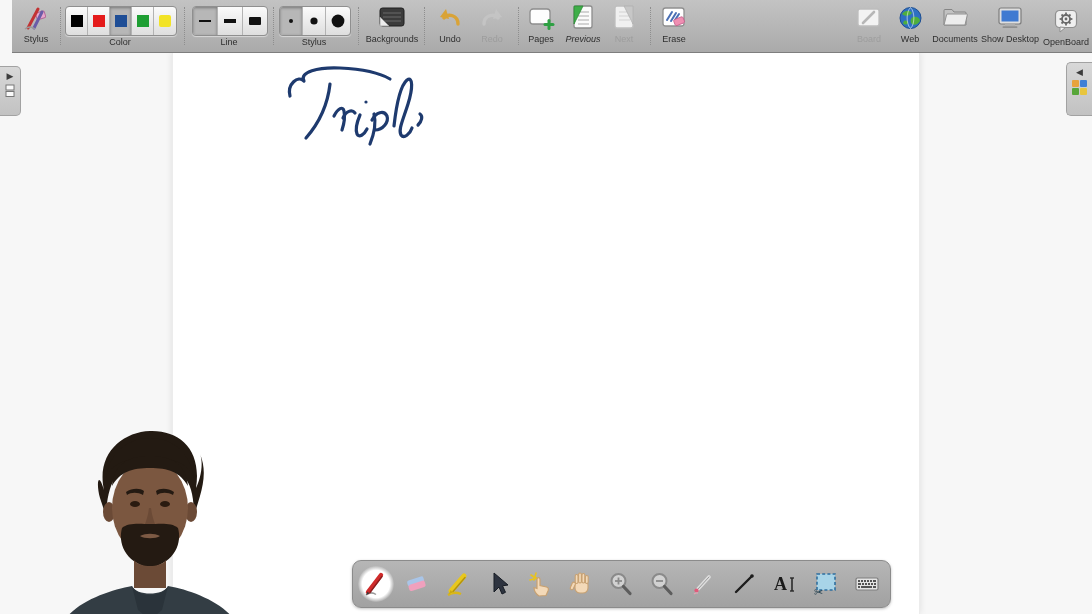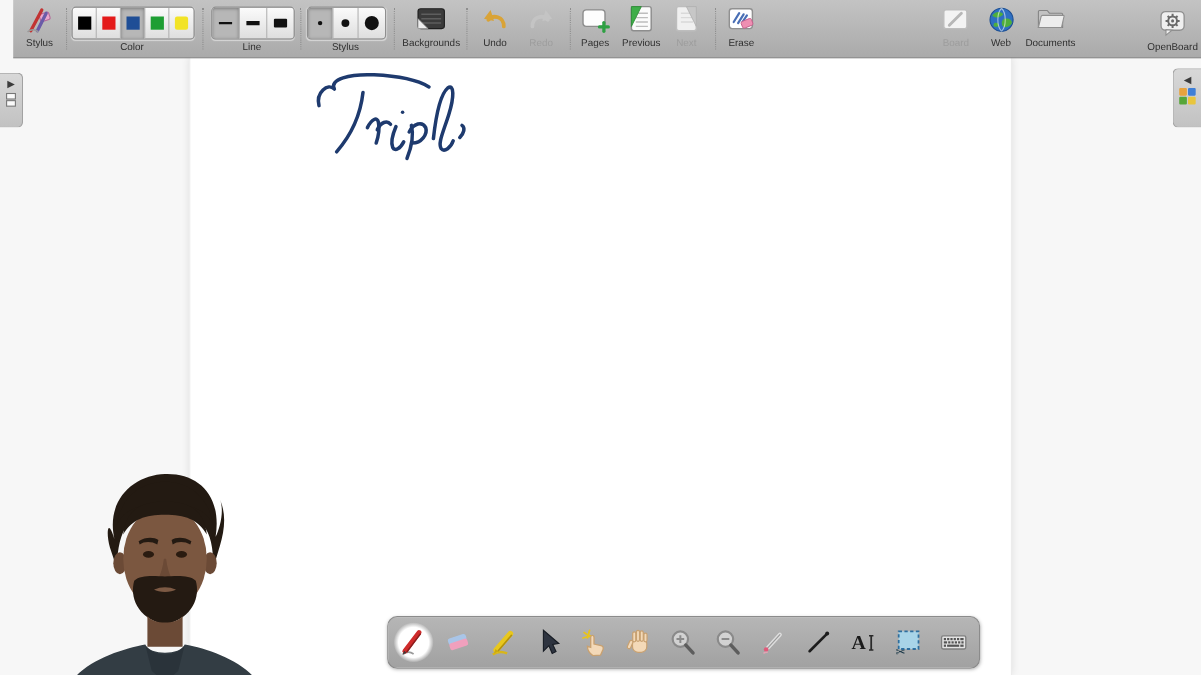--- a/index.html
+++ b/index.html
@@ -172,21 +172,21 @@
       <div class="tb-ico">
         <svg width="28" height="26" viewBox="0 0 28 26">
           <rect x="3" y="4" width="20" height="15" rx="3" fill="#fdfdfd" stroke="#8d8d8d" stroke-width="1.3"></rect>
           <line x1="18" y1="19.5" x2="26" y2="19.5" stroke="#2ea043" stroke-width="3" stroke-linecap="round"></line>
           <line x1="22" y1="15.5" x2="22" y2="23.5" stroke="#2ea043" stroke-width="3" stroke-linecap="round"></line>
         </svg>
       </div>
       <div class="tb-lbl">Pages</div>
     </div>
 
-    <div class="tb-btn" style="left:548px;width:46px;">
+    <div class="tb-btn" style="left:548px;width:46px;font-style:italic;">
       <div class="tb-ico">
         <svg width="26" height="28" viewBox="0 0 26 28">
           <rect x="4" y="2" width="18" height="22" rx="2" fill="#fbfbfb" stroke="#8d8d8d" stroke-width="1.3"></rect>
           <line x1="8" y1="8" x2="19" y2="8" stroke="#bdbdbd" stroke-width="1.3"></line>
           <line x1="8" y1="12" x2="19" y2="12" stroke="#bdbdbd" stroke-width="1.3"></line>
           <line x1="8" y1="16" x2="19" y2="16" stroke="#bdbdbd" stroke-width="1.3"></line>
           <line x1="8" y1="20" x2="19" y2="20" stroke="#bdbdbd" stroke-width="1.3"></line>
           <polygon points="4,2 13,2 4,20" fill="#3fae49" stroke="#2c8c36" stroke-width="0.8"></polygon>
         </svg>
       </div>
@@ -245,20 +245,31 @@
     <div class="tb-btn" style="left:915px;width:56px;">
       <div class="tb-ico">
         <svg width="28" height="26" viewBox="0 0 28 26">
           <path d="M3 8 L3 5.5 Q3 4.5 4 4.5 L11 4.5 L13 7 L24 7 Q25 7 25 8 L25 20 L3 20 Z" fill="#c2c2c2" stroke="#858585" stroke-width="1"></path>
           <path d="M3 20 L5.5 10 Q5.7 9 6.7 9 L25.5 9 Q26.6 9 26.3 10 L24 20 Z" fill="#ededed" stroke="#909090" stroke-width="1"></path>
         </svg>
       </div>
       <div class="tb-lbl">Documents</div>
     </div>
 
+    <div class="tb-btn" style="left:967px;width:62px;">
+      <div class="tb-ico">
+        <svg width="28" height="26" viewBox="0 0 28 26">
+          <rect x="3" y="3" width="22" height="16" rx="2" fill="#dedede" stroke="#7d7d7d" stroke-width="1.2"></rect>
+          <rect x="5.5" y="5.5" width="17" height="11" fill="#3f7ad1"></rect>
+          <rect x="9" y="19" width="10" height="2.2" fill="#aeaeae"></rect>
+          <rect x="6.5" y="21.2" width="15" height="1.8" rx="0.9" fill="#8f8f8f"></rect>
+        </svg>
+      </div>
+      <div class="tb-lbl">Show Desktop</div>
+    </div>
 
     <div class="tb-btn" style="left:1026px;width:56px;justify-content:center;">
       <div class="tb-ico">
         <svg width="28" height="26" viewBox="0 0 28 26">
           <rect x="3.5" y="2.5" width="21" height="17" rx="4" fill="#efefef" stroke="#8f8f8f" stroke-width="1.2"></rect>
           <polygon points="8,19 8,24 13.5,19.5" fill="#efefef" stroke="#8f8f8f" stroke-width="1"></polygon>
           <g stroke="#6a6a6a" stroke-width="1.8">
             <circle cx="14" cy="11" r="4" fill="none"></circle>
             <line x1="14" y1="4.6" x2="14" y2="7"></line>
               <line x1="14" y1="15" x2="14" y2="17.4"></line>

